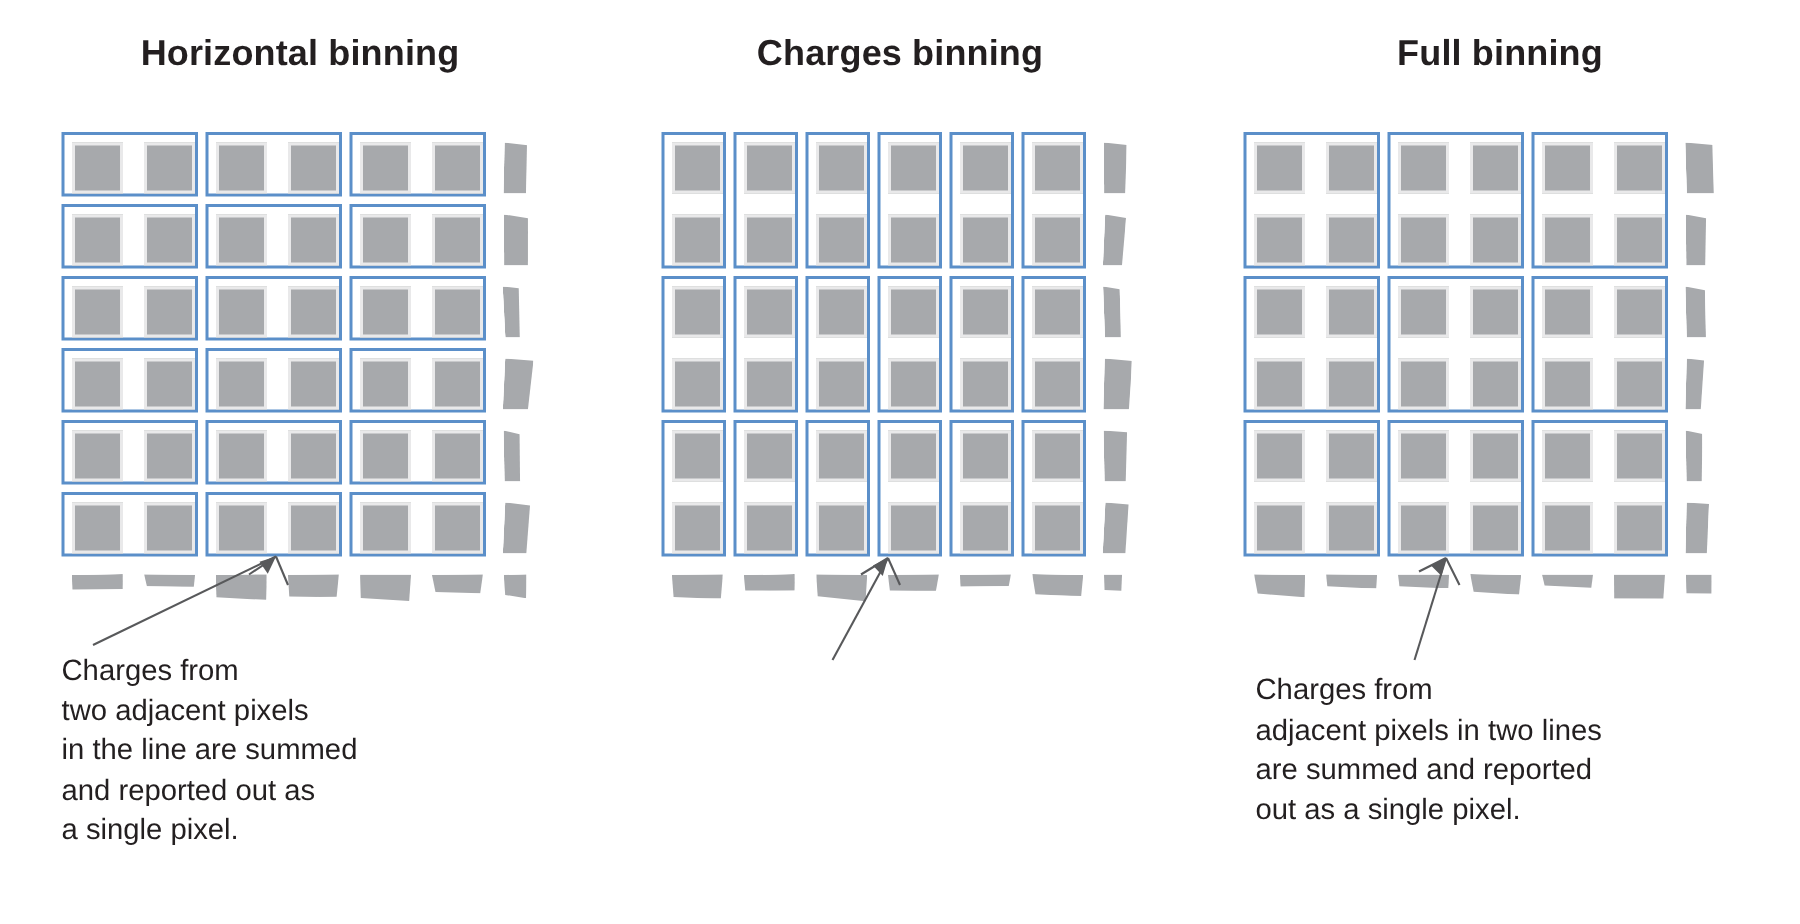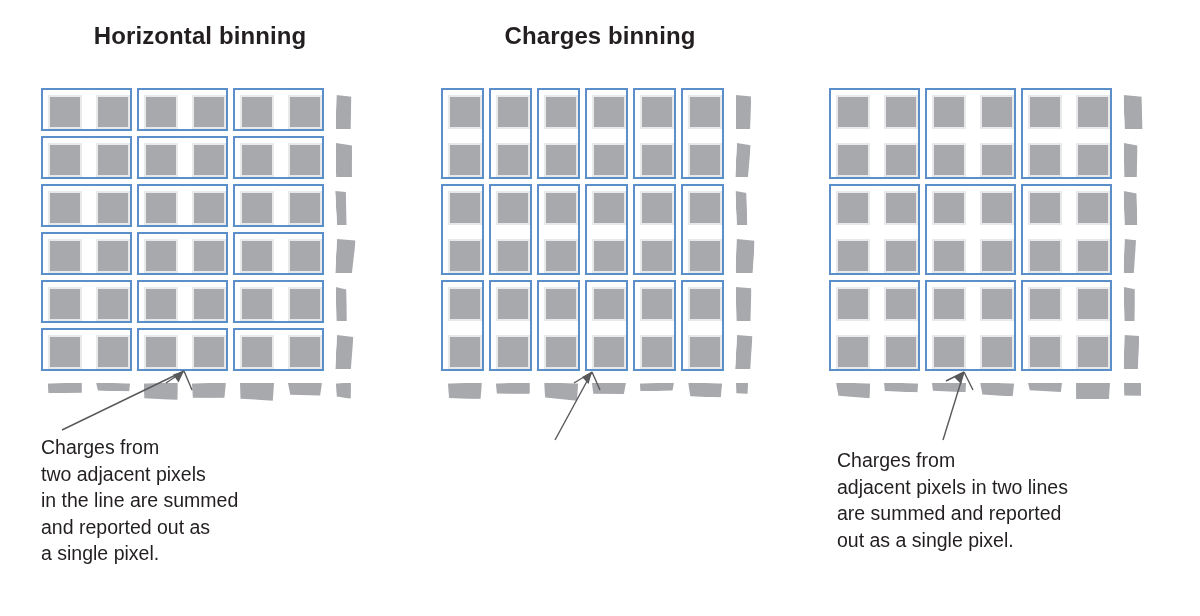--- a/index.html
+++ b/index.html
@@ -253,20 +253,21 @@
     <line x1="192" y1="372" x2="174" y2="383" stroke="#58595b" stroke-width="1.4"></line>
     <line x1="192" y1="372" x2="200" y2="390" stroke="#58595b" stroke-width="1.4"></line>
   </svg>
   <div class="caption" id="caption-vertical">Charges from
 adjacent pixels in two lines
 are summed and reported
 out as a single pixel.</div>
 </div>
 
 <div class="panel" id="panel-full">
+  <div class="panel-title">Full binning</div>
   <div class="sensor" id="sensor-full">
       <div class="bin-box" style="left: 29px; top: 0px; width: 91px; height: 91px;"></div>
       <div class="pixel" style="left: 36px; top: 7px; width: 34px; height: 34px;"></div>
       <div class="pixel" style="left: 84px; top: 7px; width: 34px; height: 34px;"></div>
       <div class="pixel" style="left: 36px; top: 55px; width: 34px; height: 34px;"></div>
       <div class="pixel" style="left: 84px; top: 55px; width: 34px; height: 34px;"></div>
       <div class="bin-box" style="left: 125px; top: 0px; width: 91px; height: 91px;"></div>
       <div class="pixel" style="left: 132px; top: 7px; width: 34px; height: 34px;"></div>
       <div class="pixel" style="left: 180px; top: 7px; width: 34px; height: 34px;"></div>
       <div class="pixel" style="left: 132px; top: 55px; width: 34px; height: 34px;"></div>

